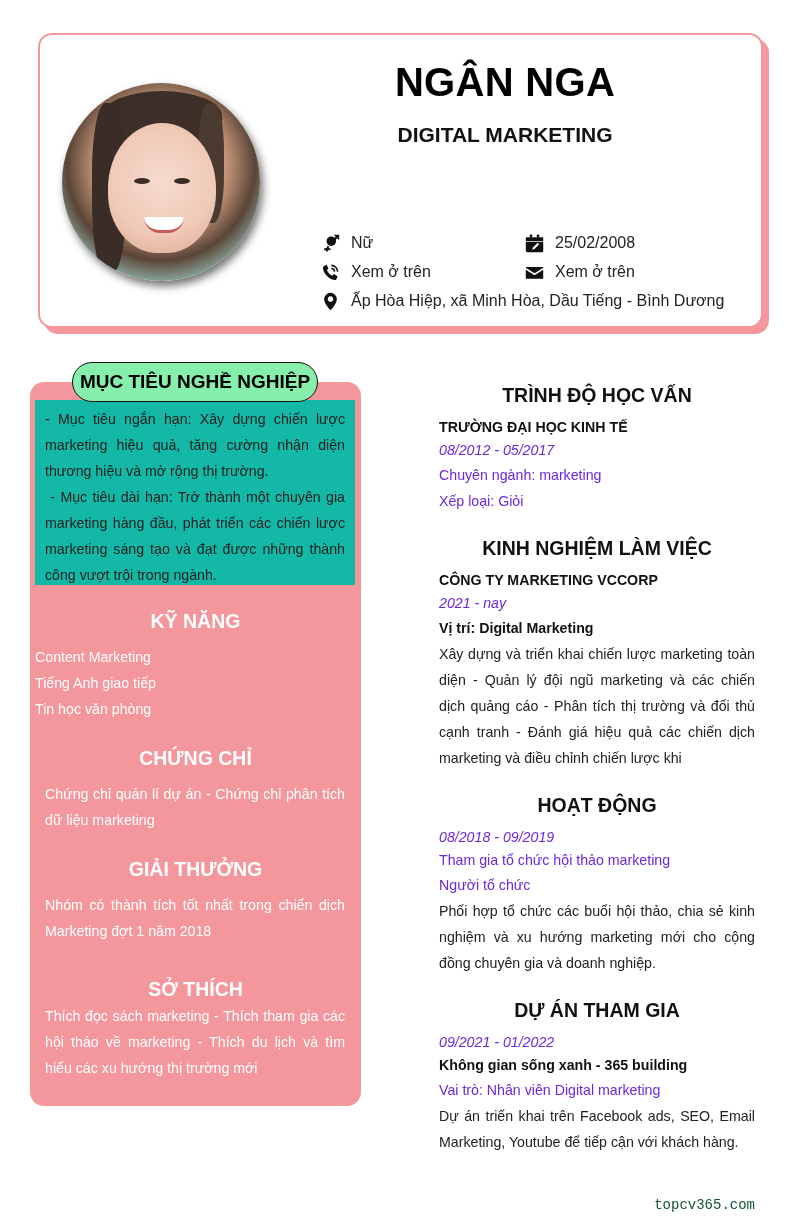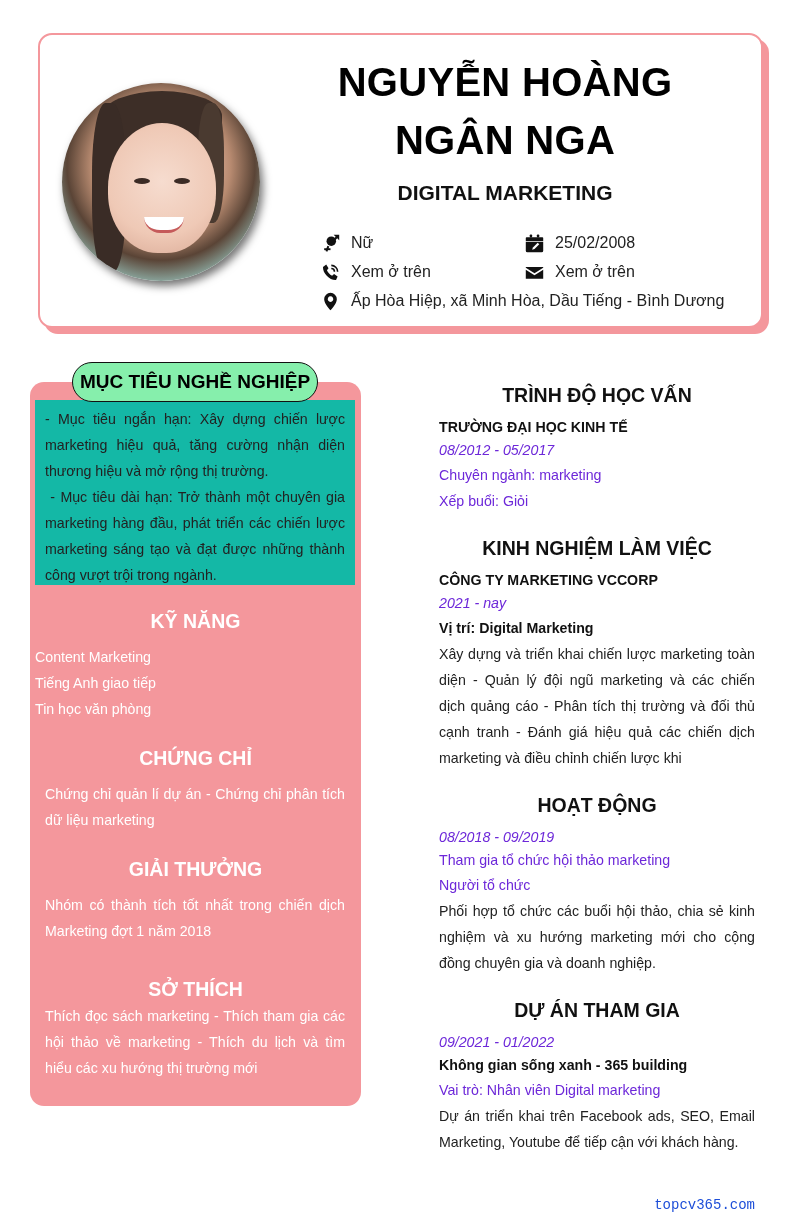--- a/index.html
+++ b/index.html
@@ -63,38 +63,37 @@
     .skills { left: 5px; }
 
     
     .right-col { position: absolute; left: 439px; top: 0; width: 316px; }
     .r-title { position: absolute; left: 0; width: 316px; text-align: center; font-size: 19.5px; font-weight: 700; color: #111; }
     .r-line { position: absolute; left: 0; width: 316px; font-size: 14.2px; color: #6d28d9; line-height: 18px; }
     .r-line.bold { font-weight: 700; color: #111; }
     .r-line.italic { font-style: italic; }
     .r-para { position: absolute; left: 0; width: 316px; font-size: 14.2px; line-height: 26px; color: #222; text-align: justify; }
 
-    .footer { position: absolute; right: 45px; top: 1197px; font-family: "Liberation Mono", "DejaVu Sans Mono", monospace; font-size: 14px; color: #1d4ed8; }
+    .footer { position: absolute; right: 45px; top: 1197px; font-family: "Liberation Mono", "DejaVu Sans Mono", monospace; font-size: 14px; color: #14532d; }
   </style>
 </head>
 <body>
 
 <div class="header-card">
   <div class="photo">
     <div class="hair-top"></div>
     <div class="hair-l"></div>
     <div class="hair-r"></div>
     <div class="face"></div>
     <div class="eye l"></div>
     <div class="eye r"></div>
     <div class="smile"></div>
   </div>
 
   <div class="name-block">
-    <div class="name">NGUYỄN HOÀNG</div>
     <div class="name">NGÂN NGA</div>
     <div class="job-title">DIGITAL MARKETING</div>
   </div>
 
   <div class="info">
     <div class="info-row" style="left:0; top:4px;">
       <span class="ic">
         <svg viewBox="0 0 24 24">
             <circle cx="13" cy="9" r="6"></circle>
             <rect x="7" y="15" width="2.5" height="7" transform="rotate(20 8 18)"></rect>
@@ -170,21 +169,21 @@
   <div class="left-section-title" style="top:596px;">SỞ THÍCH</div>
   <div class="left-text just" style="top:621px;">Thích đọc sách marketing - Thích tham gia các hội thảo về marketing - Thích du lịch và tìm hiểu các xu hướng thị trường mới</div>
 </div>
 
 <div class="right-col">
 
   <div class="r-title" style="top:384px;">TRÌNH ĐỘ HỌC VẤN</div>
   <div class="r-line bold" style="top:418px;">TRƯỜNG ĐẠI HỌC KINH TẾ</div>
   <div class="r-line italic" style="top:441px;">08/2012 - 05/2017</div>
   <div class="r-line" style="top:466px;">Chuyên ngành: marketing</div>
-  <div class="r-line" style="top:492px;">Xếp buổi: Giỏi</div>
+  <div class="r-line" style="top:492px;">Xếp loại: Giỏi</div>
 
   <div class="r-title" style="top:537px;">KINH NGHIỆM LÀM VIỆC</div>
   <div class="r-line bold" style="top:571px;">CÔNG TY MARKETING VCCORP</div>
   <div class="r-line italic" style="top:594px;">2021 - nay</div>
   <div class="r-line bold" style="top:619px;">Vị trí: Digital Marketing</div>
   <div class="r-para" style="top:641px;">Xây dựng và triển khai chiến lược marketing toàn diện - Quản lý đội ngũ marketing và các chiến dịch quảng cáo - Phân tích thị trường và đối thủ cạnh tranh - Đánh giá hiệu quả các chiến dịch marketing và điều chỉnh chiến lược khi</div>
 
   <div class="r-title" style="top:794px;">HOẠT ĐỘNG</div>
   <div class="r-line italic" style="top:828px;">08/2018 - 09/2019</div>
   <div class="r-line" style="top:851px;">Tham gia tổ chức hội thảo marketing</div>

